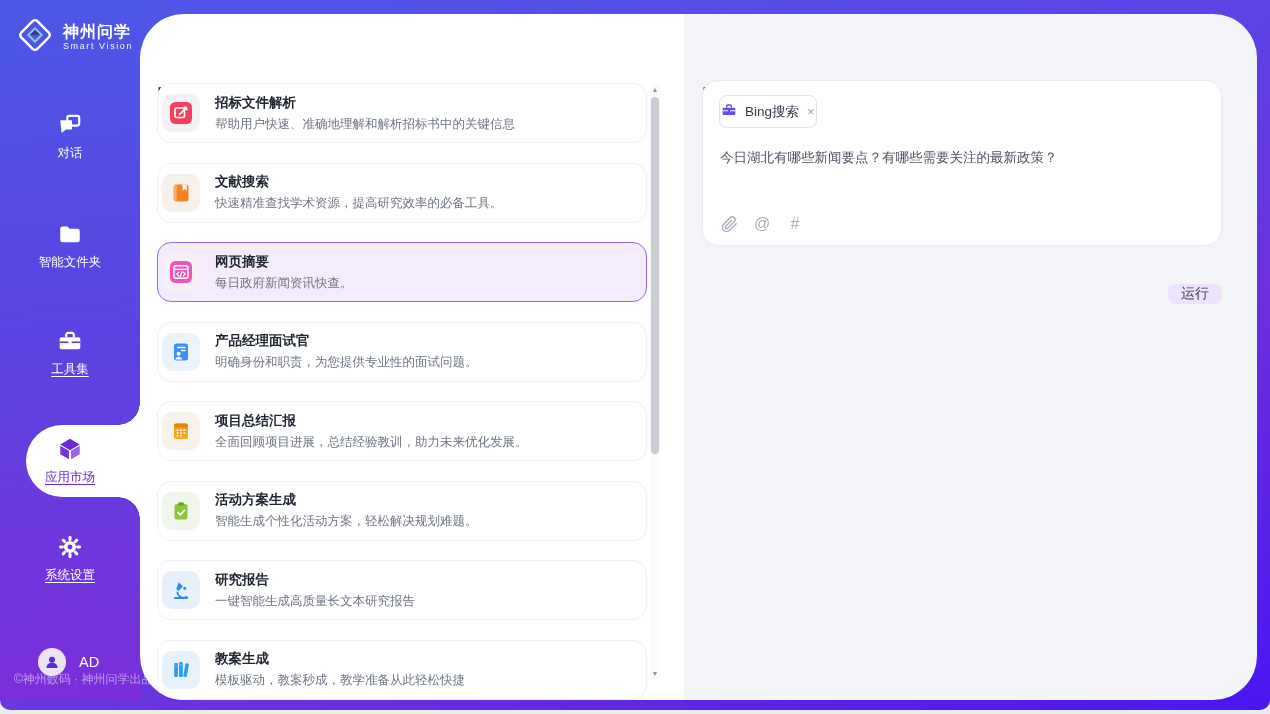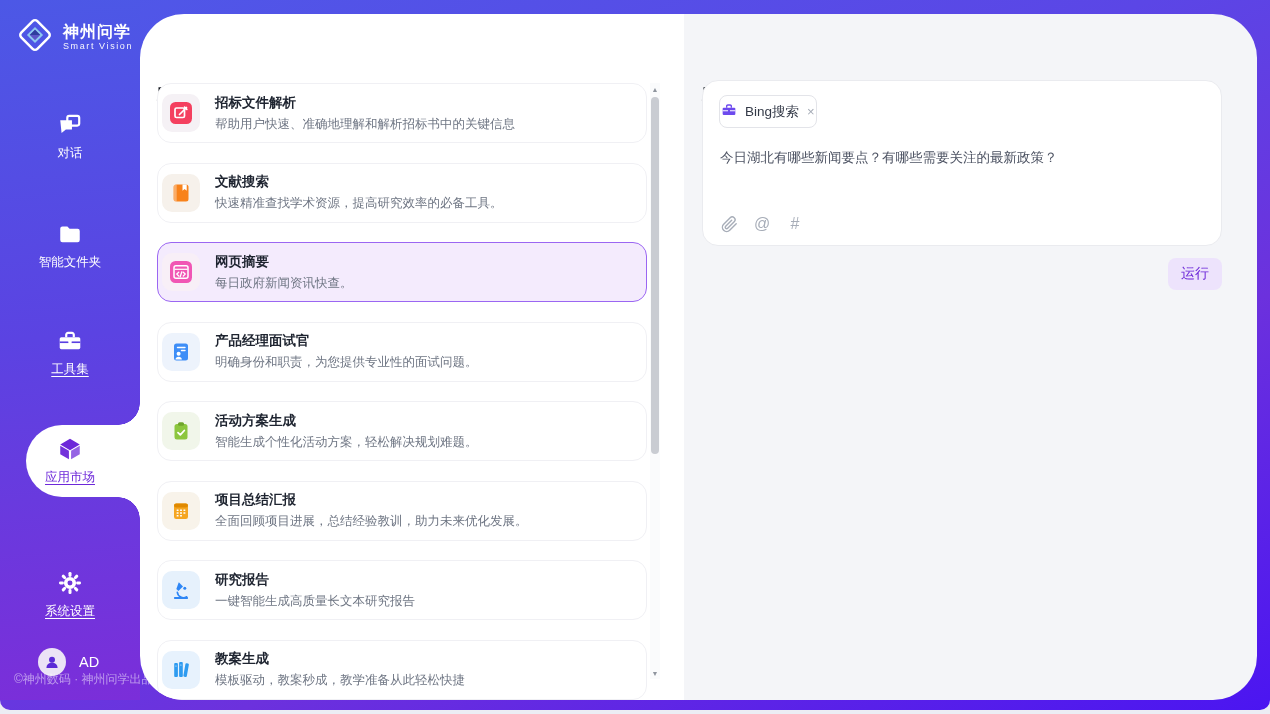--- a/index.html
+++ b/index.html
@@ -68,22 +68,22 @@
   .detail-card { position:absolute; left:18px; top:66px; width:520px; height:166px;
     background:#fff; border:1px solid #EAEBEF; border-radius:16px; }
   .chip { position:absolute; left:16px; top:14px; height:33px; display:inline-flex; align-items:center;
     gap:8px; padding:0 1px; border:1px solid #E3E4E9; border-radius:8px; background:#fff; cursor:pointer; }
   .chip-label { font-size:13.5px; color:#333947; }
   .chip-x { font-size:13px; color:#A5ABB6; cursor:pointer; line-height:1; }
   .query { position:absolute; left:17px; top:68px; right:16px; font-size:13.5px; color:#4C5262; cursor:text; }
   .tools { position:absolute; left:17px; bottom:11px; display:flex; align-items:center; gap:15px; color:#A7ADB8; }
   .tool { display:grid; place-items:center; width:18px; height:20px; cursor:pointer;
     font-size:16px; color:#A7ADB8; }
-  .run-btn { position:absolute; right:35px; top:244px; width:54px; height:32px; border:none;
-    border-radius:8px; background:#EDE3FC; color:#6d28d9; font-size:14px; cursor:pointer;
+  .run-btn { position:absolute; right:35px; top:270px; width:54px; height:20px; border:none;
+    border-radius:8px; background:#EDE3FC; color:#404040; font-size:14px; cursor:pointer;
     font-family:inherit; }
 </style>
 </head>
 <body>
 
 <div class="stage">
 
   <aside class="sidebar">
     <div class="logo">
       <span>
@@ -144,21 +144,21 @@
               <g fill="currentColor">
                 <polygon points="12,2.5 21,7.8 12,13.1 3,7.8"></polygon>
                 <polygon points="3,8.9 11,13.6 11,21.5 3,16.8" opacity="0.95"></polygon>
                 <polygon points="21,8.9 13,13.6 13,21.5 21,16.8" opacity="0.72"></polygon>
               </g>
             </svg>
           </span>
     <span class="nav-label">应用市场</span>
   </div>
 
-  <div class="nav-item u" style="top: 559px;">
+  <div class="nav-item u" style="top: 523px;">
 
     <span class="nav-icon">
             <svg viewBox="0 0 24 24" width="26" height="26">
               <g fill="currentColor">
                 <path fill-rule="evenodd" d="M12 6.4a5.6 5.6 0 1 0 0 11.2 5.6 5.6 0 0 0 0-11.2zm0 3.3a2.3 2.3 0 1 1 0 4.6 2.3 2.3 0 0 1 0-4.6z"></path>
                 <rect x="10.6" y="1.8" width="2.8" height="4.6" rx="1.3"></rect>
                 <rect x="10.6" y="17.6" width="2.8" height="4.6" rx="1.3"></rect>
                 <rect x="10.6" y="1.8" width="2.8" height="4.6" rx="1.3" transform="rotate(90 12 12)"></rect>
                 <rect x="10.6" y="17.6" width="2.8" height="4.6" rx="1.3" transform="rotate(90 12 12)"></rect>
                 <rect x="10.6" y="1.8" width="2.8" height="4.6" rx="1.3" transform="rotate(45 12 12)"></rect>
@@ -240,34 +240,20 @@
               <svg viewBox="0 0 22 22" width="22" height="22">
                 <rect x="4" y="2.5" width="14" height="17" rx="2.5" fill="#3E8EF7"></rect>
                 <path d="M7.5 6.5h7.5M11.5 9.5h3.5" stroke="#fff" stroke-width="1.4" stroke-linecap="round"></path>
                 <circle cx="8.6" cy="12.8" r="2" fill="#fff"></circle>
                 <path d="M5.4 18.4a3.3 3.3 0 0 1 6.5 0z" fill="#fff"></path>
               </svg>
             </div>
     <div class="card-text">
       <div class="card-title">产品经理面试官</div>
       <div class="card-desc">明确身份和职责，为您提供专业性的面试问题。</div>
-    </div>
-  </div>
-
-  <div class="card">
-    <div class="tile" style="background: rgb(241, 246, 234);">
-              <svg viewBox="0 0 22 22" width="22" height="22">
-                <rect x="4.5" y="4" width="13" height="15.5" rx="2.5" fill="#8CC63E"></rect>
-                <rect x="8" y="2.2" width="6" height="3.6" rx="1.5" fill="#6FA52C"></rect>
-                <path d="M8 12.6l2.3 2.3 4-4.4" stroke="#fff" stroke-width="1.8" fill="none" stroke-linecap="round" stroke-linejoin="round"></path>
-              </svg>
-            </div>
-    <div class="card-text">
-      <div class="card-title">活动方案生成</div>
-      <div class="card-desc">智能生成个性化活动方案，轻松解决规划难题。</div>
     </div>
   </div>
 
   <div class="card">
     <div class="tile" style="background: rgb(248, 243, 234);">
               <svg viewBox="0 0 22 22" width="22" height="22">
                 <rect x="4" y="3.4" width="14" height="15.6" rx="2.2" fill="#F5A623"></rect>
                 <rect x="4" y="3.4" width="14" height="4" rx="2.2" fill="#E08900"></rect>
                 <g fill="#fff">
                   <rect x="6.6" y="9.4" width="2" height="1.6" rx=".4"></rect>
@@ -277,20 +263,34 @@
                   <rect x="10" y="12.2" width="2" height="1.6" rx=".4"></rect>
                   <rect x="13.4" y="12.2" width="2" height="1.6" rx=".4"></rect>
                   <rect x="6.6" y="15" width="2" height="1.6" rx=".4"></rect>
                   <rect x="10" y="15" width="2" height="1.6" rx=".4"></rect>
                 </g>
               </svg>
             </div>
     <div class="card-text">
       <div class="card-title">项目总结汇报</div>
       <div class="card-desc">全面回顾项目进展，总结经验教训，助力未来优化发展。</div>
+    </div>
+  </div>
+
+  <div class="card">
+    <div class="tile" style="background: rgb(241, 246, 234);">
+              <svg viewBox="0 0 22 22" width="22" height="22">
+                <rect x="4.5" y="4" width="13" height="15.5" rx="2.5" fill="#8CC63E"></rect>
+                <rect x="8" y="2.2" width="6" height="3.6" rx="1.5" fill="#6FA52C"></rect>
+                <path d="M8 12.6l2.3 2.3 4-4.4" stroke="#fff" stroke-width="1.8" fill="none" stroke-linecap="round" stroke-linejoin="round"></path>
+              </svg>
+            </div>
+    <div class="card-text">
+      <div class="card-title">活动方案生成</div>
+      <div class="card-desc">智能生成个性化活动方案，轻松解决规划难题。</div>
     </div>
   </div>
 
   <div class="card">
     <div class="tile" style="background: rgb(230, 241, 252);">
               <svg viewBox="0 0 22 22" width="22" height="22">
                 <path d="M8.8 3.2l4.2 4.2-4.6 4.6-2.1-2.1z" fill="#2E86F5"></path>
                 <circle cx="14.8" cy="9.3" r="1.5" fill="#2E86F5"></circle>
                 <path d="M7.3 13.2a6.2 6.2 0 0 0 9.4 4.6" stroke="#2E86F5" stroke-width="1.6" fill="none" stroke-linecap="round"></path>
                 <path d="M4.8 19h12.4" stroke="#2E86F5" stroke-width="1.8" stroke-linecap="round"></path>

